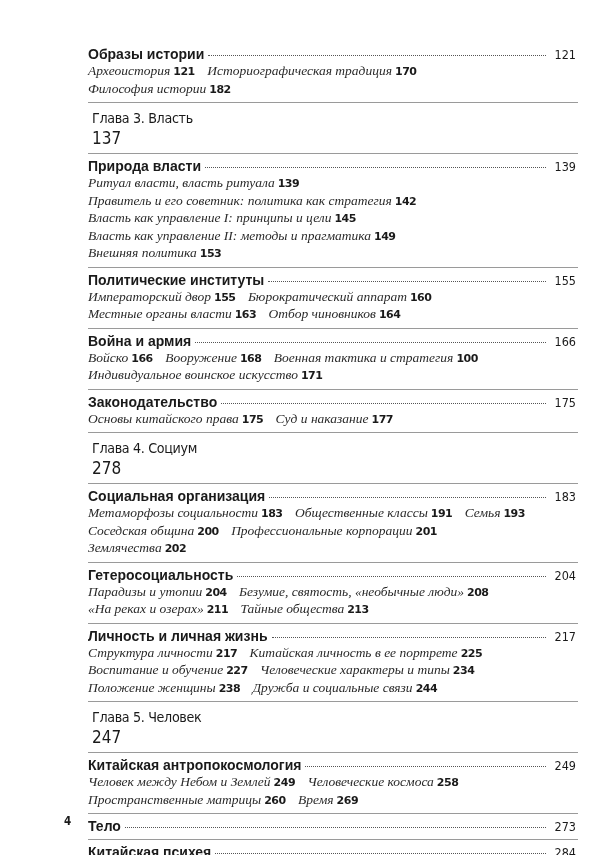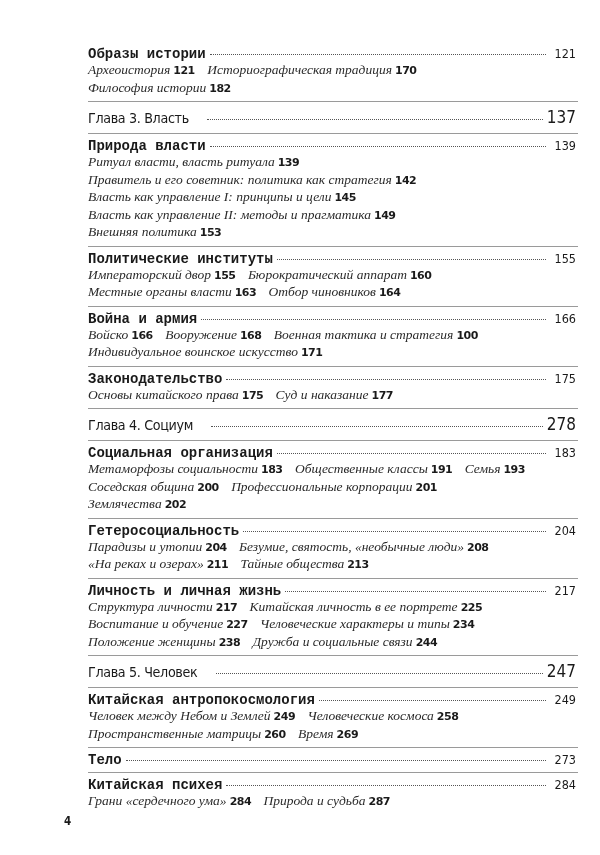--- a/index.html
+++ b/index.html
@@ -4,23 +4,23 @@
 <style>
   html, body { margin: 0; padding: 0; background: #ffffff; }
   body { width: 600px; height: 855px; position: relative; overflow: hidden; color: #1a1a1a; }
   .toc { position: absolute; left: 88px; top: 42px; width: 490px; }
   .block { padding: 4px 0 4px 0; }
   .block + .block { border-top: 1px solid #9a9a9a; }
   .row { display: flex; align-items: baseline; line-height: 16px; }
   .title { white-space: nowrap; }
   .dots { flex: 1; margin: 0 4px; border-bottom: 1px dotted #555; position: relative; top: -3px; height: 1px; }
   .pg { font-family: "DejaVu Sans Condensed", "DejaVu Sans", sans-serif; font-size: 12.5px; font-stretch: condensed; min-width: 26px; text-align: right; padding-right: 2px; }
-  .section .title { font-family: Liberation Mono, monospace; font-weight: bold; font-size: 14px; }
+  .section .title { font-family: Liberation Sans, sans-serif; font-weight: bold; font-size: 14px; }
   .chapter .title { font-family: "DejaVu Sans", sans-serif; font-size: 14.5px; letter-spacing: -0.4px; transform: scaleX(0.88); transform-origin: left; }
-  .chapter .row { line-height: 19px; }
+  .chapter .row { line-height: 19px; flex-direction: column; }
   .chapter .pg { font-size: 17px; text-align: center; }
   .subs { font-family: "Liberation Serif", serif; font-style: italic; font-size: 13.5px; line-height: 16.5px; color: #2a2a2a; padding-right: 36px; }
   .sub { white-space: nowrap; margin-right: 9px; }
   .sub .n { font-family: "DejaVu Sans", sans-serif; font-style: normal; font-weight: bold; font-size: 11px; letter-spacing: -0.5px; color: #1a1a1a; margin-left: 3px; }
   .chapter-block { padding: 6px 0 5px 0; }
   .folio { position: absolute; left: 63px; top: 813px; font-family: "DejaVu Sans", sans-serif; font-weight: bold; font-size: 13px; transform: scaleX(0.8); }
 </style>
 </head>
 <body>
 

